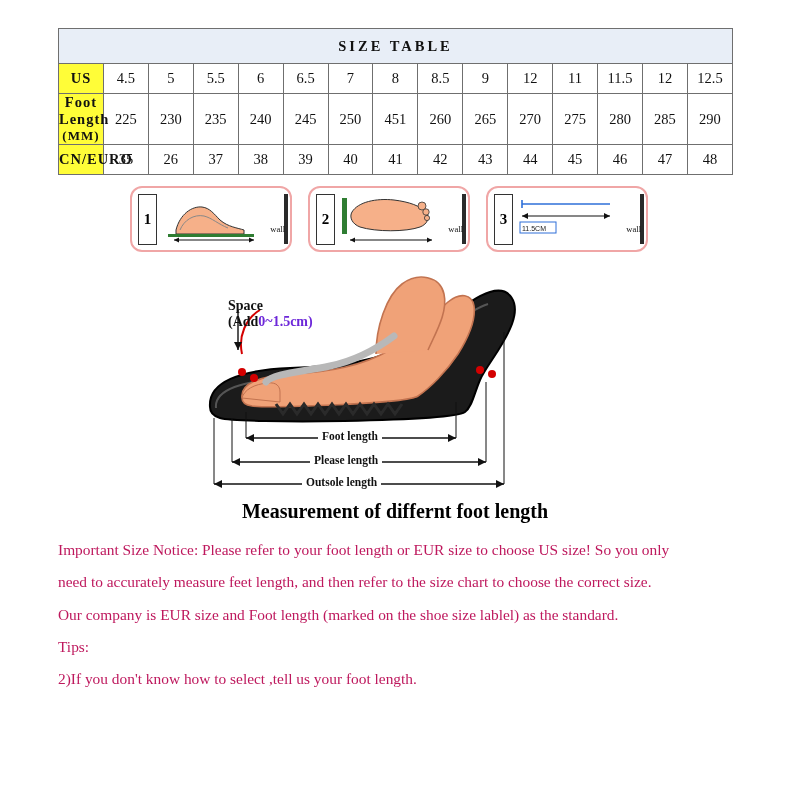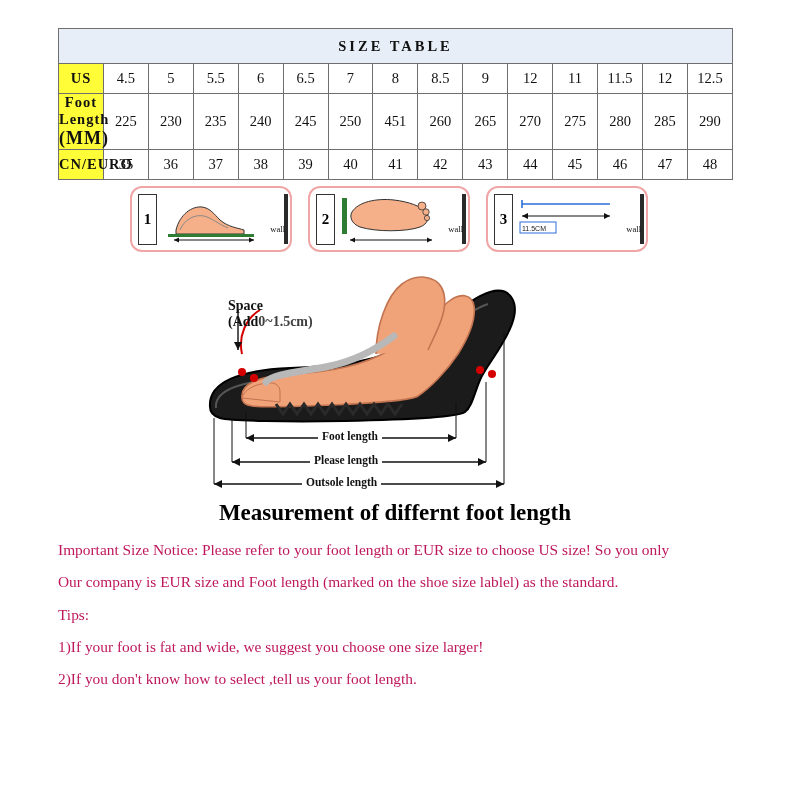--- a/index.html
+++ b/index.html
@@ -51,21 +51,21 @@
     background: #fffd38;
     color: #ff2a00;
     font-weight: bold;
     font-size: 13.5px;
     letter-spacing: 1px;
     font-family: "Liberation Mono", monospace;
     width: 104px;
   }
   .rowhead small {
     display: block;
-    font-size: 18px;
+    font-size: 13px;
     letter-spacing: 1px;
   }
 
   
   .steps {
     position: absolute;
     left: 130px;
     top: 186px;
     width: 520px;
     display: flex;
@@ -125,39 +125,39 @@
     position: absolute;
     left: 48px;
     top: 36px;
     font-size: 14px;
     font-weight: bold;
     font-family: "Liberation Serif", serif;
     color: #111;
     line-height: 1.15;
     text-align: left;
   }
-  .space-label .red { color: #404040; }
+  .space-label .red { color: #6d28d9; }
   .dim-label {
     position: absolute;
     font-size: 11.5px;
     font-weight: bold;
     font-family: "Liberation Serif", serif;
     color: #111;
     background: #fff;
     padding: 0 4px;
   }
 
   
   .caption {
     position: absolute;
     left: 0;
     top: 500px;
     width: 790px;
     text-align: center;
-    font-size: 23px;
+    font-size: 20px;
     font-weight: bold;
     font-family: "Liberation Serif", serif;
     color: #000;
   }
 
   
   .notes {
     position: absolute;
     left: 58px;
     top: 534px;
@@ -211,21 +211,21 @@
       <td>265</td>
       <td>270</td>
       <td>275</td>
       <td>280</td>
       <td>285</td>
       <td>290</td>
     </tr>
     <tr>
       <td class="rowhead">CN/EURO</td>
       <td>35</td>
-      <td>36</td>
+      <td>26</td>
       <td>37</td>
       <td>38</td>
       <td>39</td>
       <td>40</td>
       <td>41</td>
       <td>42</td>
       <td>43</td>
       <td>44</td>
       <td>45</td>
       <td>46</td>
@@ -342,17 +342,17 @@
 
   <div class="dim-label" style="left:138px; top:168px;">Foot length</div>
   <div class="dim-label" style="left:130px; top:192px;">Please length</div>
   <div class="dim-label" style="left:122px; top:214px;text-align:right;">Outsole length</div>
 </div>
 
 <div class="caption">Measurement of differnt foot length</div>
 
 <div class="notes">
   <p>Important Size Notice: Please refer to your foot length or EUR size to choose US size! So you only</p>
+  <p>need to accurately measure feet length, and then refer to the size chart to choose the correct size.</p>
   <p>Our company is EUR size and Foot length (marked on the shoe size lablel) as the standard.</p>
   <p>Tips:</p>
-  <p>1)If your foot is fat and wide, we suggest you choose one size larger!</p>
   <p>2)If you don't know how to select ,tell us your foot length.</p>
 </div>
 
 </body></html>

